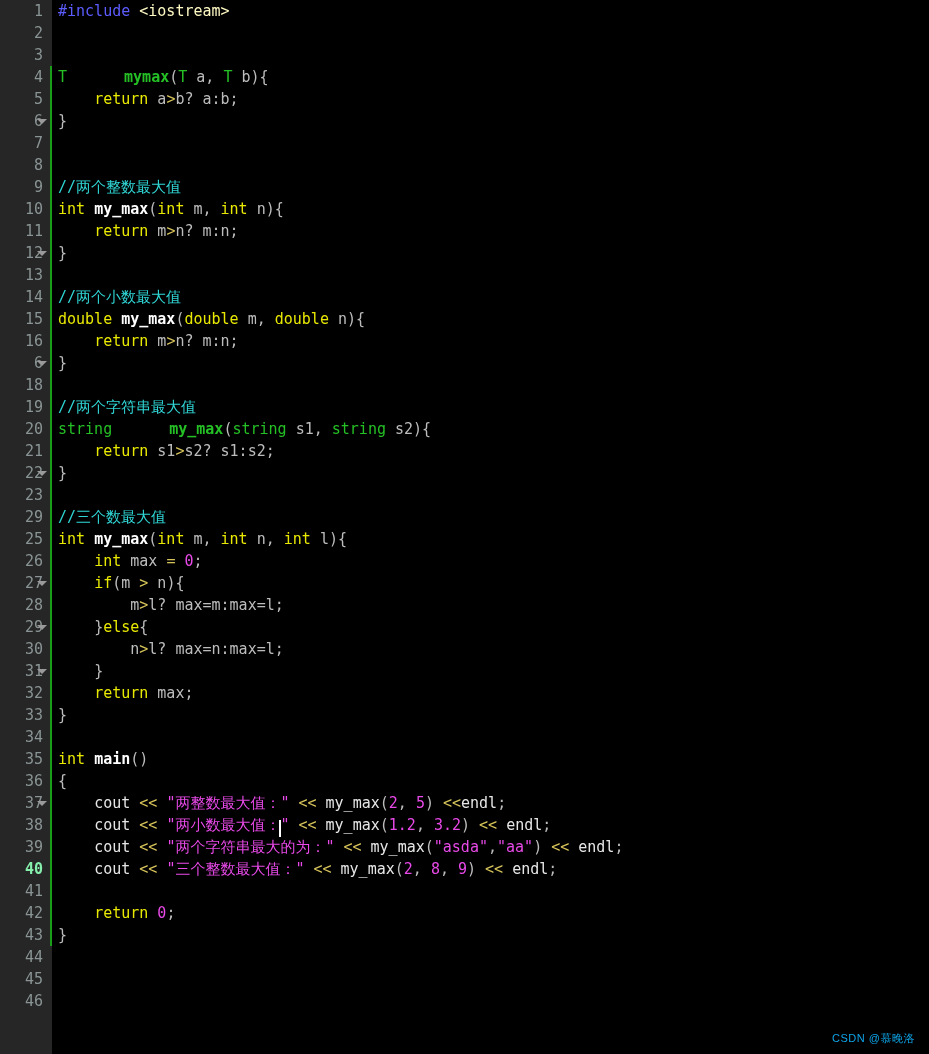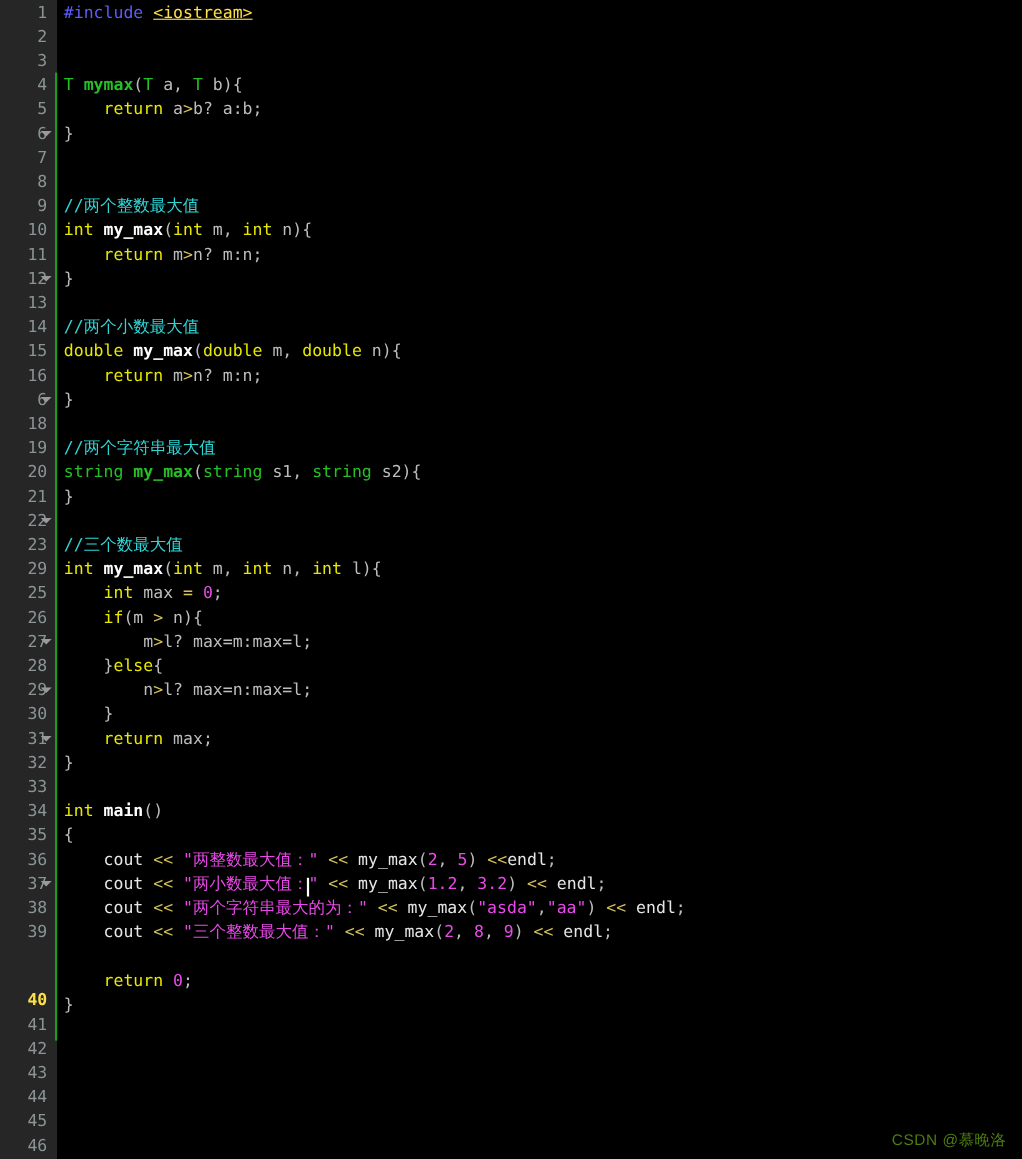--- a/index.html
+++ b/index.html
@@ -35,23 +35,22 @@
     line-height: 22px;
     font-size: 15px;
     color: #8a9494;
     text-align: right;
     padding-right: 9px;
     box-sizing: border-box;
     position: relative;
     white-space: pre;
   }
   .gline.current {
-    color: #fde047;
+    color: #86efac;
     font-weight: bold;
-    margin-top: 40px;
   }
   
   #changebar {
     position: absolute;
     left: 50px;
     width: 3px;
     background: #1a9e1a;
   }
   
   .fold {
@@ -82,24 +81,24 @@
   }
   .cline {
     height: 22px;
     line-height: 22px;
     font-size: 15px;
     white-space: pre;
     color: #bcbcbc;
   }
   
   .t-pre     { color: #5c5cff; }
-  .t-header  { color: #fde047; text-decoration: underline; }
+  .t-header  { color: #fef9c3; }
   .t-kw      { color: #e8e800; }
   .t-type-g  { color: #25c025; }
-  .t-fn      { color: #25c025; font-weight: bold; }
+  .t-fn      { color: #25c025; font-weight: bold; margin-left: 48px; }
   .t-fn-w    { color: #ffffff; font-weight: bold; }
   .t-plain   { color: #bcbcbc; }
   .t-punct   { color: #bcbcbc; }
   .t-cmt     { color: #30d6d6; }
   .t-str     { color: #e849e8; }
   .t-num     { color: #e849e8; }
   .t-op      { color: #d6c35a; }
   .t-white   { color: #e6e6e6; }
   
   .caret {
@@ -111,22 +110,22 @@
     margin: 0 -1px;
     position: relative;
     top: 3px;
   }
   
   #watermark {
     position: absolute;
     right: 14px;
     bottom: 8px;
     font-family: "Liberation Sans", sans-serif;
-    font-size: 14px;
-    color: #4d7c0f;
+    font-size: 11px;
+    color: #0ea5e9;
     letter-spacing: 0.5px;
     white-space: pre;
   }
 </style>
 </head>
 <body>
 
 <div id="editor">
 
   <div id="gutter">
@@ -222,20 +221,21 @@
         <div class="cline"><span class="t-plain">    </span><span class="t-kw">return</span><span class="t-plain"> m</span><span class="t-op">&gt;</span><span class="t-plain">n? m:n;</span></div>
         <div class="cline"><span class="t-punct">}</span></div>
         <div class="cline">&nbsp;</div>
         <div class="cline"><span class="t-cmt">//两个小数最大值</span></div>
         <div class="cline"><span class="t-kw">double</span><span class="t-plain"> </span><span class="t-fn-w">my_max</span><span class="t-punct">(</span><span class="t-kw">double</span><span class="t-plain"> m, </span><span class="t-kw">double</span><span class="t-plain"> n</span><span class="t-punct">){</span></div>
         <div class="cline"><span class="t-plain">    </span><span class="t-kw">return</span><span class="t-plain"> m</span><span class="t-op">&gt;</span><span class="t-plain">n? m:n;</span></div>
         <div class="cline"><span class="t-punct">}</span></div>
         <div class="cline">&nbsp;</div>
         <div class="cline"><span class="t-cmt">//两个字符串最大值</span></div>
         <div class="cline"><span class="t-type-g">string</span><span class="t-plain"> </span><span class="t-fn">my_max</span><span class="t-punct">(</span><span class="t-type-g">string</span><span class="t-plain"> s1, </span><span class="t-type-g">string</span><span class="t-plain"> s2</span><span class="t-punct">){</span></div>
+        <div class="cline"><span class="t-plain">    </span><span class="t-kw">return</span><span class="t-plain"> s1</span><span class="t-op">&gt;</span><span class="t-plain">s2? s1:s2;</span></div>
         <div class="cline"><span class="t-punct">}</span></div>
         <div class="cline">&nbsp;</div>
         <div class="cline"><span class="t-cmt">//三个数最大值</span></div>
         <div class="cline"><span class="t-kw">int</span><span class="t-plain"> </span><span class="t-fn-w">my_max</span><span class="t-punct">(</span><span class="t-kw">int</span><span class="t-plain"> m, </span><span class="t-kw">int</span><span class="t-plain"> n, </span><span class="t-kw">int</span><span class="t-plain"> l</span><span class="t-punct">){</span></div>
         <div class="cline"><span class="t-plain">    </span><span class="t-kw">int</span><span class="t-plain"> max </span><span class="t-op">=</span><span class="t-plain"> </span><span class="t-num">0</span><span class="t-punct">;</span></div>
         <div class="cline"><span class="t-plain">    </span><span class="t-kw">if</span><span class="t-punct">(</span><span class="t-plain">m </span><span class="t-op">&gt;</span><span class="t-plain"> n</span><span class="t-punct">){</span></div>
         <div class="cline"><span class="t-plain">        m</span><span class="t-op">&gt;</span><span class="t-plain">l? max=m:max=l;</span></div>
         <div class="cline"><span class="t-plain">    </span><span class="t-punct">}</span><span class="t-kw">else</span><span class="t-punct">{</span></div>
         <div class="cline"><span class="t-plain">        n</span><span class="t-op">&gt;</span><span class="t-plain">l? max=n:max=l;</span></div>
         <div class="cline"><span class="t-plain">    </span><span class="t-punct">}</span></div>

